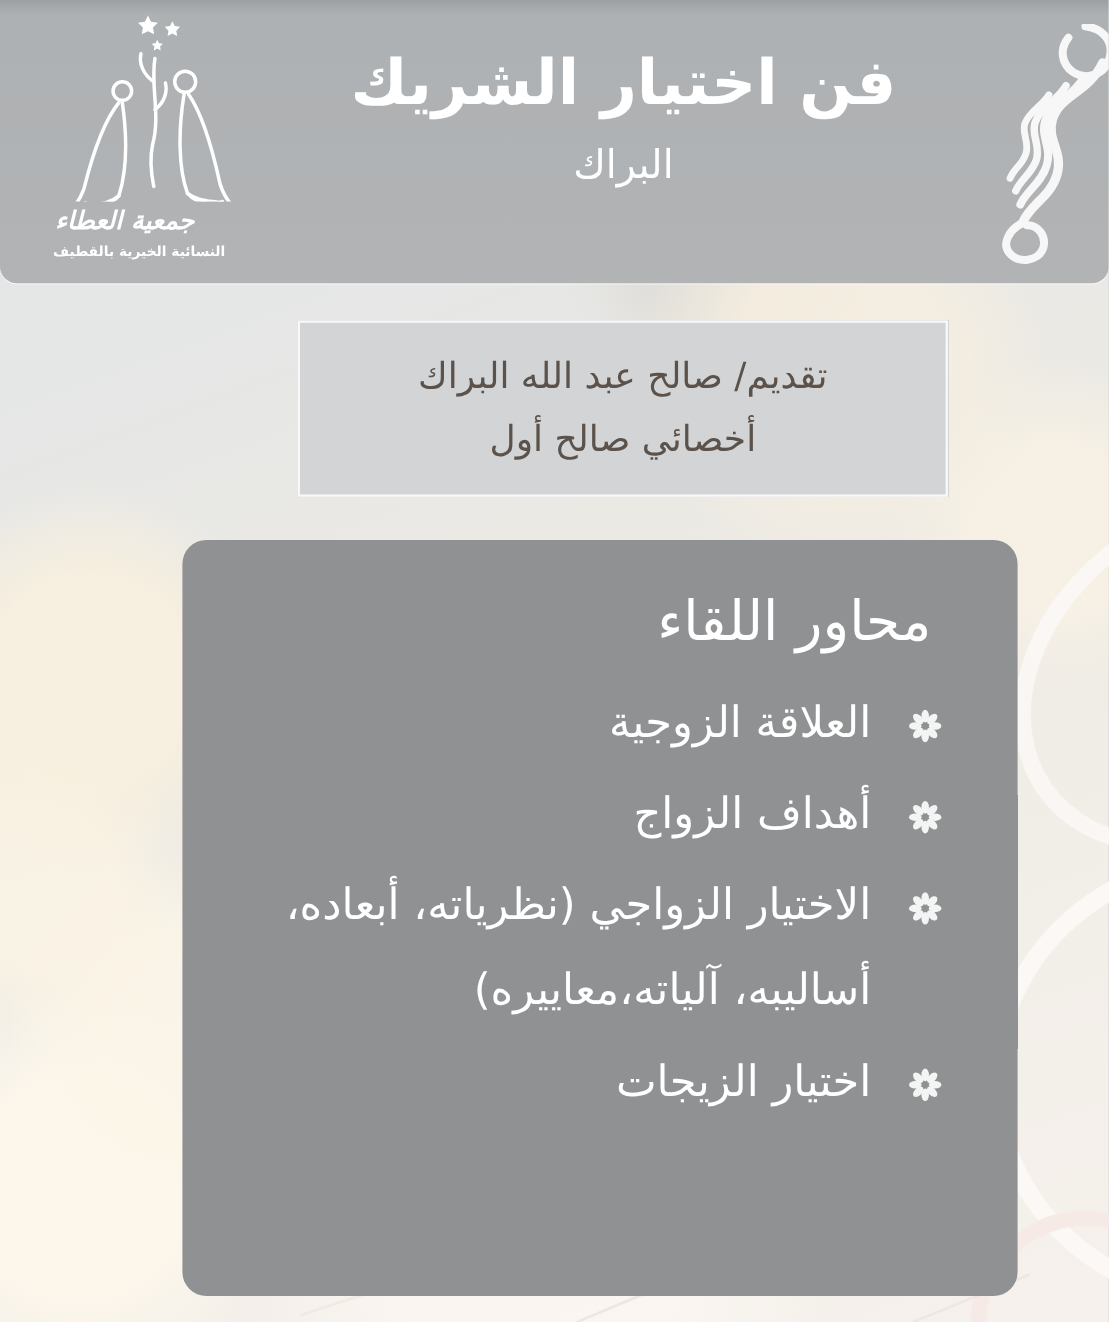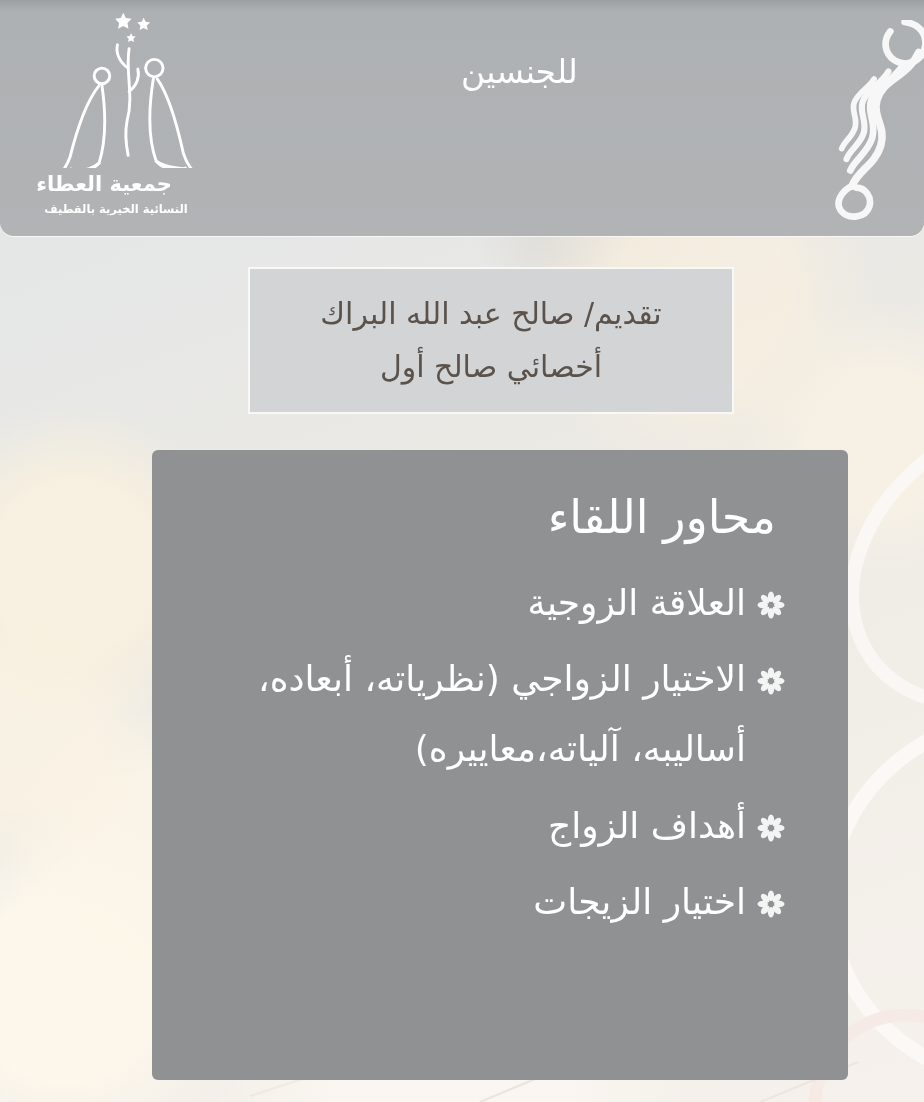--- a/index.html
+++ b/index.html
@@ -24,51 +24,51 @@
 
   
   .header{
     position:absolute;left:0;top:0;width:924px;height:236px;
     background:linear-gradient(180deg,#9da0a2 0,var(--header-bg,#aeb1b3) 12px,#b1b3b5 100%);
     border-radius:0 0 14px 14px;
     box-shadow:0 1px 0 rgba(255,255,255,.7);
   }
   .logo-wrap{position:absolute;right:auto;left:24px;top:8px;width:180px;height:224px;direction:rtl;text-align:center;}
   .logo-svg{position:absolute;left:10px;top:0;}
-  .logo-name{position:absolute;left:0;top:164px;width:160px;color:#fff;font-size:21px;font-weight:bold;letter-spacing:0;}
+  .logo-name{position:absolute;left:0;top:164px;width:160px;color:#fff;font-size:21px;font-weight:bold;letter-spacing:0;font-style:italic;}
   .logo-sub{position:absolute;left:12px;top:194px;width:160px;color:#fff;font-size:11.5px;font-weight:bold;}
   .title-wrap{position:absolute;left:235px;right:120px;top:38px;text-align:center;color:#fff;}
   .main-title{margin:0;font-size:52px;font-weight:bold;line-height:1.25;letter-spacing:1px;color:var(--title-text,#ffffff);}
   .sub-title{margin-top:14px;font-size:33px;line-height:1.2;color:var(--title-text,#ffffff);}
   .swirl-svg{position:absolute;right:-8px;top:20px;}
 
   
   .presenter{
-    position:absolute;left:248px;top:267px;width:486px;height:147px;
+    position:absolute;left:248px;top:267px;width:542px;height:147px;
     background:var(--presenter-box-bg,#d3d4d6);
     border:2px solid rgba(250,250,249,.95);
     box-sizing:border-box;
     display:flex;flex-direction:column;justify-content:center;align-items:center;
     color:var(--presenter-text,#5a524b);
     font-size:30px;line-height:1.75;text-align:center;
   }
 
   
   .topics{
     position:absolute;left:152px;top:450px;width:696px;height:630px;
     background:var(--topics-box-bg,#8f9193);
-    border-radius:6px;
+    border-radius:20px;
     box-sizing:border-box;
     padding:34px 62px 0 40px;
     color:#fff;
   }
   .topics-title{margin:6px 10px 24px 0;font-size:46px;font-weight:normal;text-align:right;}
   .topics-list{list-style:none;margin:0;padding:0;}
   .topic-item{
-    display:flex;align-items:flex-start;gap:10px;
+    display:flex;align-items:flex-start;gap:30px;
     font-size:36px;line-height:1.95;margin-bottom:6px;
   }
   .flower{flex:0 0 auto;margin-top:22px;}
   .topic-text{display:block;max-width:540px;}
 
   
   .decor{position:absolute;left:0;top:0;}
 </style>
 </head>
 <body>
@@ -110,21 +110,22 @@
           <path d="M127,73 C139,90 147,118 154,150 C157,159 161,165 165,169"></path>
           <path d="M123,73 C118,104 118,136 126,158 C133,166 146,169 156,165"></path>
           <path d="M165,169 C152,163 138,167 126,158"></path>
         </g>
       </svg>
       <div class="logo-name">جمعية العطاء</div>
       <div class="logo-sub">النسائية الخيرية بالقطيف</div>
     </div>
 
     <div class="title-wrap">
-      <div class="sub-title">للجنسين</div>
+      <h1 class="main-title">فن اختيار الشريك</h1>
+      <div class="sub-title">البراك</div>
     </div>
 
     <svg class="swirl-svg" width="112" height="200" viewBox="0 0 112 210" aria-hidden="true">
       <g fill="none" stroke="#fbfbfb" stroke-linecap="round" opacity="0.95">
         <path d="M86,2 C102,4 111,16 107,30 C103,44 87,50 75,42 C65,35 63,22 71,12" stroke-width="7"></path>
         <path d="M101,34 C89,60 63,62 57,84 C52,102 67,112 61,132 C55,152 37,158 31,174" stroke-width="8"></path>
         <path d="M85,46 C75,64 57,68 51,84 C46,98 57,108 52,124 C47,140 34,146 29,158" stroke-width="7"></path>
         <path d="M69,54 C61,68 47,72 42,86 C38,97 47,106 43,119 C39,131 29,136 25,146" stroke-width="6.5"></path>
         <path d="M54,62 C48,72 37,76 33,87 C30,96 37,103 34,113 C31,123 23,127 20,135" stroke-width="6"></path>
         <path d="M31,174 C19,180 13,192 19,200 C27,210 45,208 49,196 C52,186 45,176 35,176" stroke-width="7"></path>
@@ -161,36 +162,36 @@
             <ellipse cx="20" cy="9" rx="4.2" ry="7" transform="rotate(0 20 20)"></ellipse>
             <ellipse cx="20" cy="9" rx="4.2" ry="7" transform="rotate(45 20 20)"></ellipse>
             <ellipse cx="20" cy="9" rx="4.2" ry="7" transform="rotate(90 20 20)"></ellipse>
             <ellipse cx="20" cy="9" rx="4.2" ry="7" transform="rotate(135 20 20)"></ellipse>
             <ellipse cx="20" cy="9" rx="4.2" ry="7" transform="rotate(180 20 20)"></ellipse>
             <ellipse cx="20" cy="9" rx="4.2" ry="7" transform="rotate(225 20 20)"></ellipse>
             <ellipse cx="20" cy="9" rx="4.2" ry="7" transform="rotate(270 20 20)"></ellipse>
             <ellipse cx="20" cy="9" rx="4.2" ry="7" transform="rotate(315 20 20)"></ellipse>
           </g>
         </svg>
+        <span class="topic-text">أهداف الزواج</span>
+      </li>
+      <li class="topic-item">
+        <svg class="flower" width="30" height="30" viewBox="0 0 40 40" aria-hidden="true">
+          <g fill="#f3f5f4">
+            <ellipse cx="20" cy="9" rx="4.2" ry="7" transform="rotate(0 20 20)"></ellipse>
+            <ellipse cx="20" cy="9" rx="4.2" ry="7" transform="rotate(45 20 20)"></ellipse>
+            <ellipse cx="20" cy="9" rx="4.2" ry="7" transform="rotate(90 20 20)"></ellipse>
+            <ellipse cx="20" cy="9" rx="4.2" ry="7" transform="rotate(135 20 20)"></ellipse>
+            <ellipse cx="20" cy="9" rx="4.2" ry="7" transform="rotate(180 20 20)"></ellipse>
+            <ellipse cx="20" cy="9" rx="4.2" ry="7" transform="rotate(225 20 20)"></ellipse>
+            <ellipse cx="20" cy="9" rx="4.2" ry="7" transform="rotate(270 20 20)"></ellipse>
+            <ellipse cx="20" cy="9" rx="4.2" ry="7" transform="rotate(315 20 20)"></ellipse>
+          </g>
+        </svg>
         <span class="topic-text">الاختيار الزواجي (نظرياته، أبعاده، أساليبه، آلياته،معاييره)</span>
-      </li>
-      <li class="topic-item">
-        <svg class="flower" width="30" height="30" viewBox="0 0 40 40" aria-hidden="true">
-          <g fill="#f3f5f4">
-            <ellipse cx="20" cy="9" rx="4.2" ry="7" transform="rotate(0 20 20)"></ellipse>
-            <ellipse cx="20" cy="9" rx="4.2" ry="7" transform="rotate(45 20 20)"></ellipse>
-            <ellipse cx="20" cy="9" rx="4.2" ry="7" transform="rotate(90 20 20)"></ellipse>
-            <ellipse cx="20" cy="9" rx="4.2" ry="7" transform="rotate(135 20 20)"></ellipse>
-            <ellipse cx="20" cy="9" rx="4.2" ry="7" transform="rotate(180 20 20)"></ellipse>
-            <ellipse cx="20" cy="9" rx="4.2" ry="7" transform="rotate(225 20 20)"></ellipse>
-            <ellipse cx="20" cy="9" rx="4.2" ry="7" transform="rotate(270 20 20)"></ellipse>
-            <ellipse cx="20" cy="9" rx="4.2" ry="7" transform="rotate(315 20 20)"></ellipse>
-          </g>
-        </svg>
-        <span class="topic-text">أهداف الزواج</span>
       </li>
       <li class="topic-item">
         <svg class="flower" width="30" height="30" viewBox="0 0 40 40" aria-hidden="true">
           <g fill="#f3f5f4">
             <ellipse cx="20" cy="9" rx="4.2" ry="7" transform="rotate(0 20 20)"></ellipse>
             <ellipse cx="20" cy="9" rx="4.2" ry="7" transform="rotate(45 20 20)"></ellipse>
             <ellipse cx="20" cy="9" rx="4.2" ry="7" transform="rotate(90 20 20)"></ellipse>
             <ellipse cx="20" cy="9" rx="4.2" ry="7" transform="rotate(135 20 20)"></ellipse>
             <ellipse cx="20" cy="9" rx="4.2" ry="7" transform="rotate(180 20 20)"></ellipse>
             <ellipse cx="20" cy="9" rx="4.2" ry="7" transform="rotate(225 20 20)"></ellipse>

